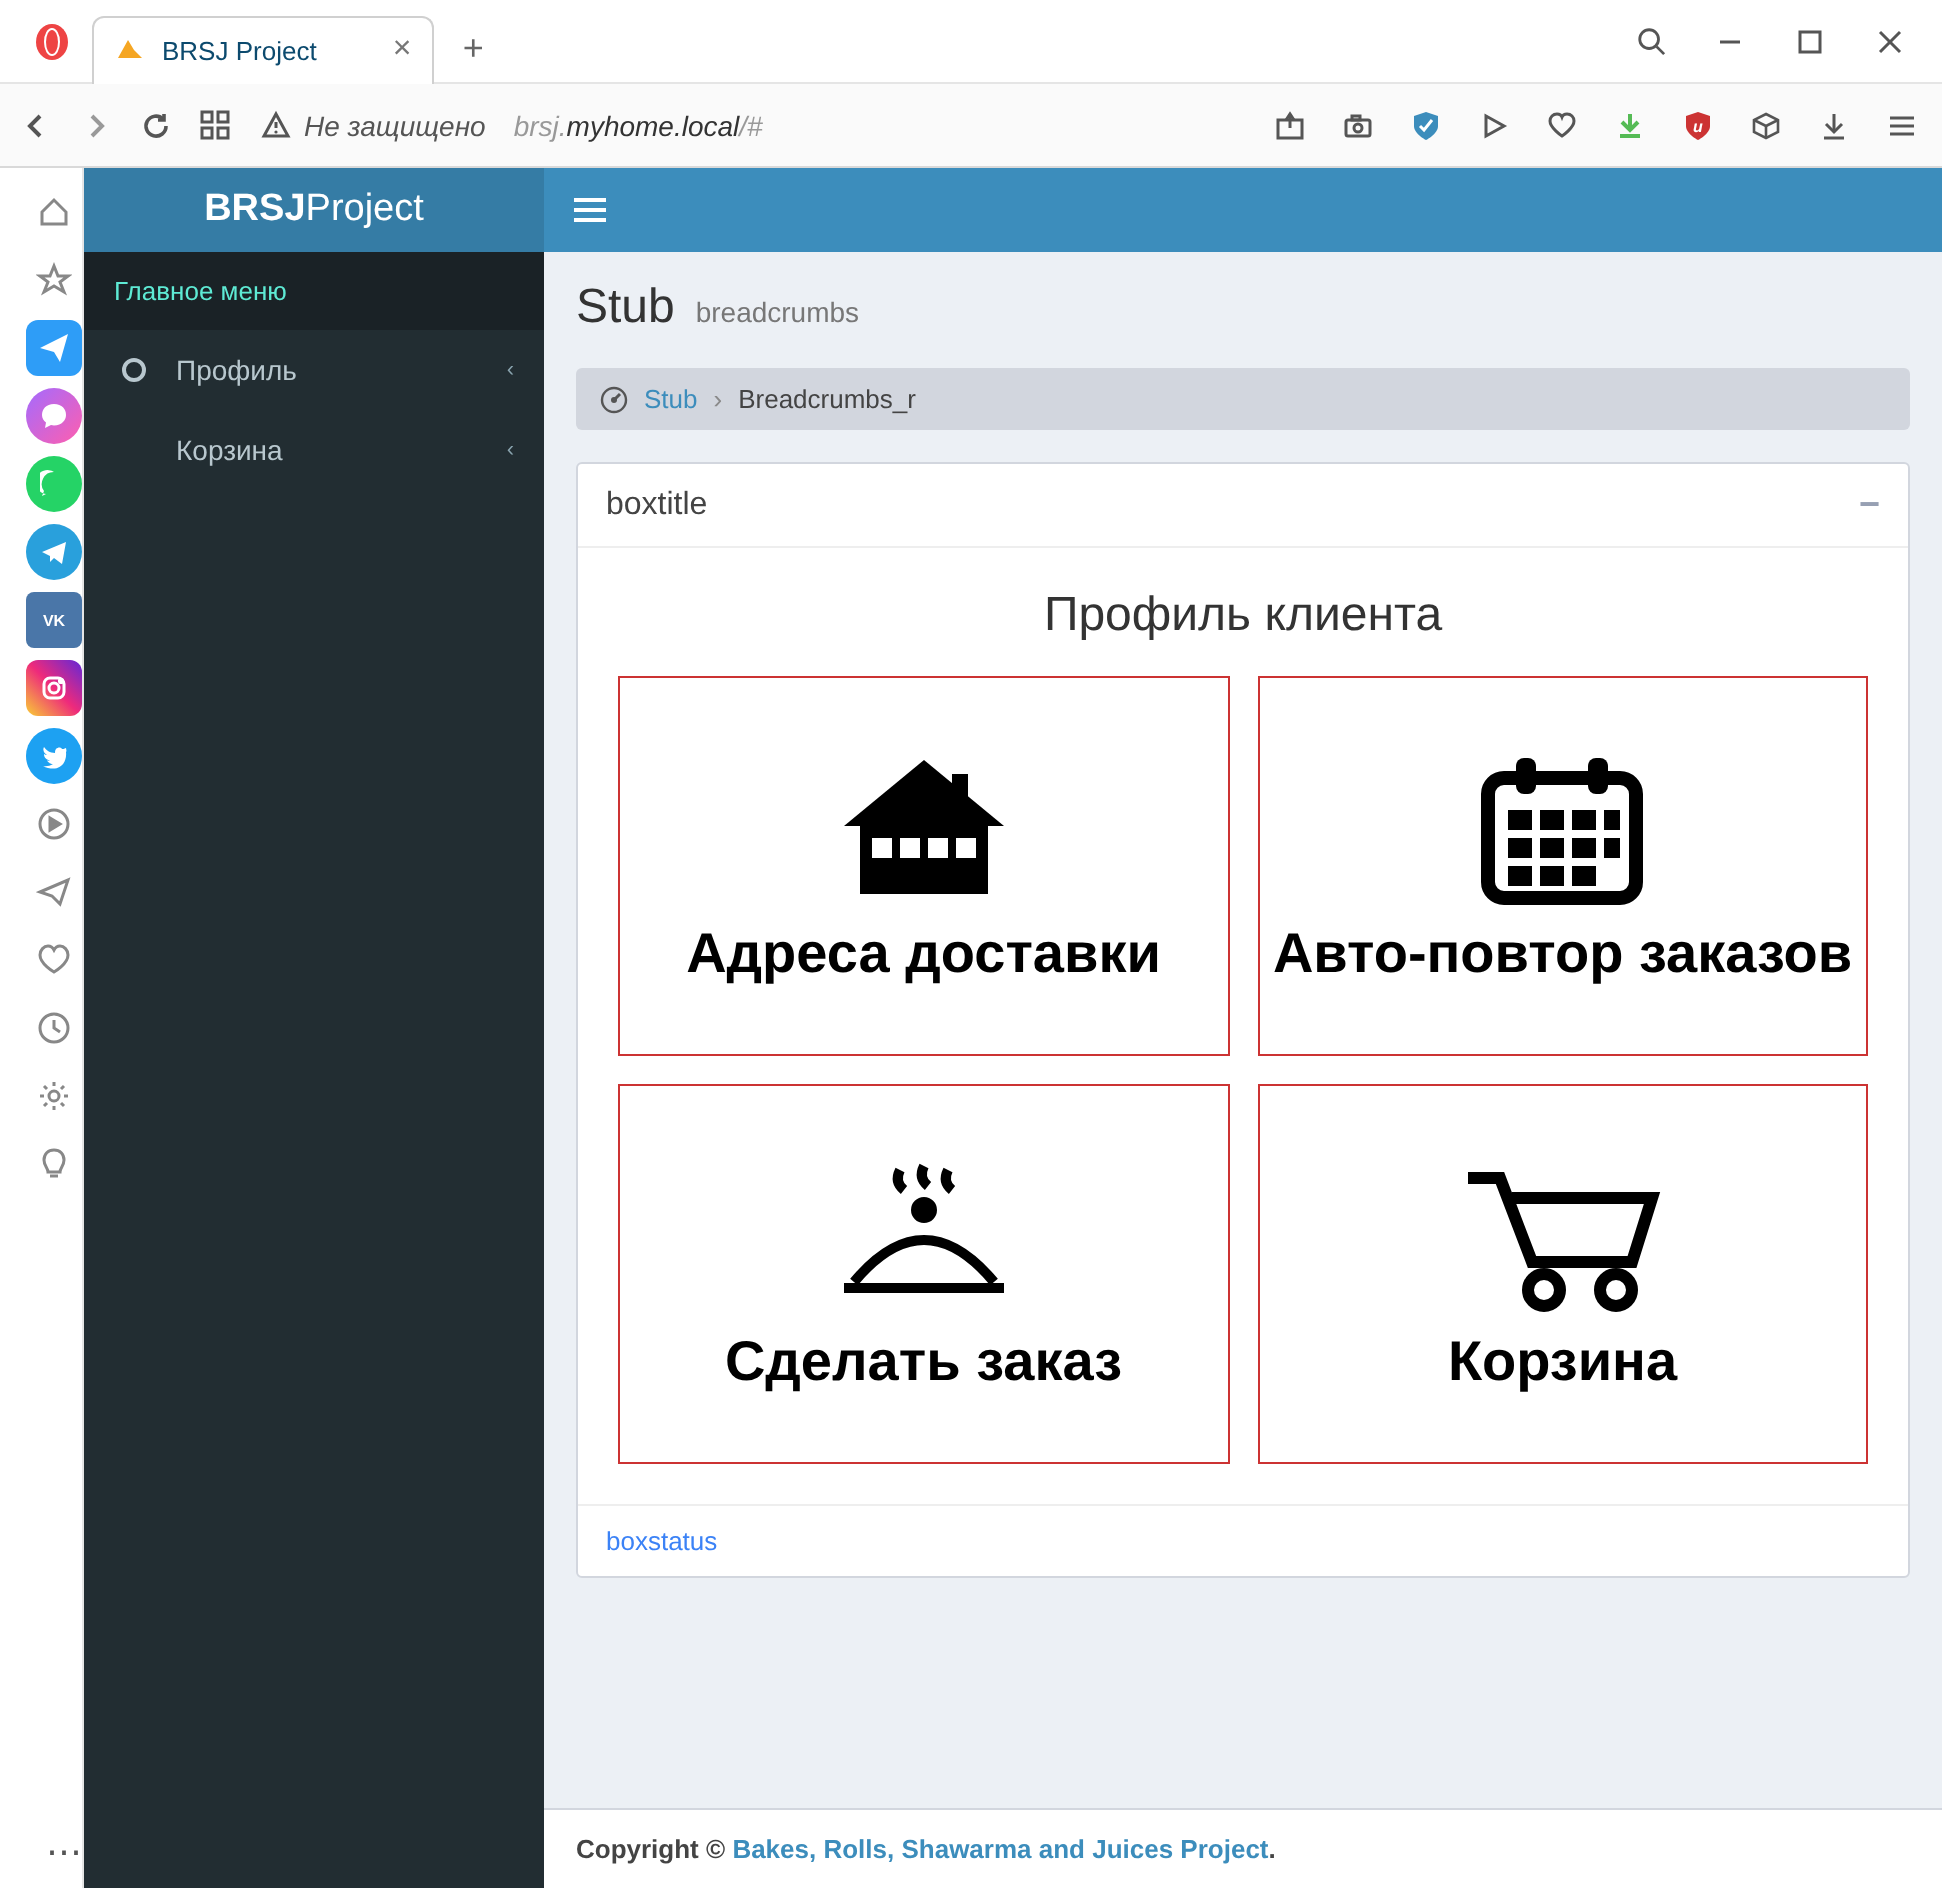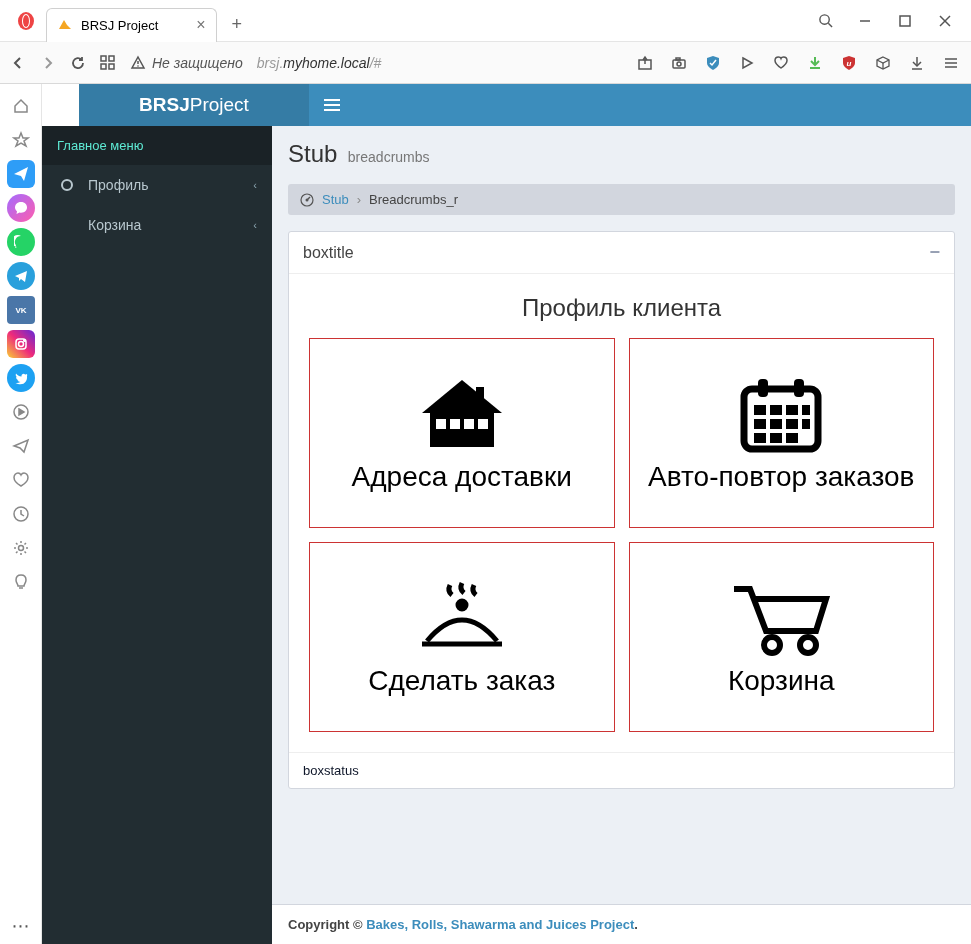--- a/index.html
+++ b/index.html
@@ -1,40 +1,40 @@
 <!DOCTYPE html>
 <html><head>
 <meta charset="utf-8">
 <style>
 * { margin: 0; padding: 0; box-sizing: border-box; font-family: -apple-system, BlinkMacSystemFont, "Segoe UI", Arial, sans-serif; }
 body { width: 971px; height: 944px; background: #fff; overflow: hidden; }
 .title-bar { height: 42px; background: #fff; border-bottom: 1px solid #e5e5e5; display: flex; align-items: center; padding: 0 6px; }
 .opera-logo { width: 28px; height: 28px; margin: 0 6px; display:flex;align-items:center;justify-content:center;}
 .tab { display: flex; align-items: center; height: 34px; background: #fff; border: 1px solid #d0d0d0; border-bottom:none; border-radius: 6px 6px 0 0; padding: 0 10px; margin-top: 8px; gap: 8px; }
 .tab-icon { width: 16px; height: 16px; }
-.tab-title { font-size: 13px; color: #000000; }
+.tab-title { font-size: 13px; color: #0c4a6e; }
 .tab-close { font-size: 16px; color: #777; cursor: pointer; margin-left: 30px;}
 .new-tab { width: 28px; text-align: center; font-size: 18px; color: #666; cursor: pointer; margin-left:6px; margin-top:8px;}
 .title-spacer { flex: 1; }
 .win-btn { width: 40px; height: 32px; display: flex; align-items: center; justify-content: center; color: #555; }
 .addr-bar { height: 42px; border-bottom: 1px solid #d9d9d9; display: flex; align-items: center; padding: 0 10px; gap: 14px; background:#fafafa;font-style:italic;}
 .nav-arrow, .addr-icon { color: #555; display:flex;align-items:center;justify-content:center;}
 .insecure { display: flex; align-items: center; gap: 6px; color: #555; font-size: 14px; }
 .url { font-size: 14px; color: #333; }
 .url .domain { color: #333; }
 .url .path { color: #999; }
 .addr-spacer { flex: 1; }
 .ext-icon { width: 20px; height: 20px; display: flex; align-items: center; justify-content: center; color: #555; }
 .body-row { display: flex; height: calc(944px - 84px); }
-.opera-sidebar { width: 42px; background: #fff; border-right: 1px solid #e5e5e5; display: flex; flex-direction: column; align-items: center; padding-top: 8px; gap: 6px; }
+.opera-sidebar { width: 42px; background: #fff; border-right: 1px solid #e5e5e5; display: flex; flex-direction: column; align-items: flex-end; padding-top: 8px; gap: 6px; }
 .os-item { width: 28px; height: 28px; border-radius: 6px; display: flex; align-items: center; justify-content: center; font-size: 16px; }
 .os-spacer { flex: 1; }
 .os-more { height: 30px; display: flex; align-items: center; justify-content: center; color: #555; font-size: 18px; padding-bottom:6px;}
 .app { flex: 1; display: flex; flex-direction: column; }
-.app-header { height: 42px; display: flex; background: #3c8dbc; margin-left: 37px; }
+.app-header { height: 42px; display: flex; background: #3c8dbc; }
 .brand { width: 230px; background: #357ca5; color: #fff; display: flex; align-items: center; justify-content: center; font-size: 19px; }
 .brand b { font-weight: 700; }
 .hamburger { width: 46px; display: flex; align-items: center; justify-content: center; color: #fff; font-size: 18px; cursor: pointer; }
 .app-body { flex: 1; display: flex; min-height: 0; }
 .sidebar { width: 230px; background: #222d32; color: #b8c7ce; display:flex;flex-direction:column;}
 .menu-header { background: #1a2226; color: #5eead4; font-size: 13px; padding: 12px 15px; }
 .side-item { display: flex; align-items: center; padding: 12px 15px; font-size: 14px; color: #b8c7ce; cursor: pointer; border-left: 3px solid transparent;}
 .side-item .icon { width: 20px; margin-right: 8px; }
 .side-item .chev { margin-left: auto; font-size: 11px; color:#8aa4af;}
 .content { flex: 1; background: #ecf0f5; display: flex; flex-direction: column; overflow: hidden; justify-content: center; }
@@ -46,22 +46,22 @@
 .breadcrumb .sep { color: #8a8a8a; }
 .box { margin: 16px; background: #fff; border: 1px solid #d2d6de; border-radius: 3px; }
 .box-header { padding: 10px 14px; border-bottom: 1px solid #eee; display:flex; align-items:center;}
 .box-title { font-size: 16px; color: #444; }
 .box-tool { margin-left:auto; color:#97a0b3; font-size:18px; font-weight:700;}
 .box-body { padding: 20px 14px; }
 .profile-title { text-align: center; font-size: 24px; color: #333; margin-bottom: 16px; font-weight: 400;}
 .tiles { display: grid; grid-template-columns: 1fr 1fr; gap: 14px; padding: 0 6px;}
 .tile { border: 1px solid #c33; height: 190px; display: flex; flex-direction: column; align-items: center; justify-content: center; cursor: pointer; }
 .tile-icon { height: 82px; display:flex;align-items:center;justify-content:center;}
-.tile-label { font-size: 28px; font-weight: 400; text-align: center; line-height: 1.05; margin-top: 6px;}
-.box-footer { padding: 10px 14px; border-top: 1px solid #eee; font-size: 13px; color: #0f172a;}
+.tile-label { font-size: 28px; font-weight: 700; text-align: center; line-height: 1.05; margin-top: 6px;}
+.box-footer { padding: 10px 14px; border-top: 1px solid #eee; font-size: 13px; color: #3b82f6;}
 .footer { background: #fff; border-top: 1px solid #d2d6de; padding: 12px 16px; font-size: 13px; color: #444;}
 .footer a { color: #3c8dbc; text-decoration: none; font-weight: 600;}
 svg { display:block; }
 </style>
 </head>
 <body>
 
 <div class="title-bar">
   <div class="opera-logo">
     <svg width="20" height="20" viewBox="0 0 20 20">

